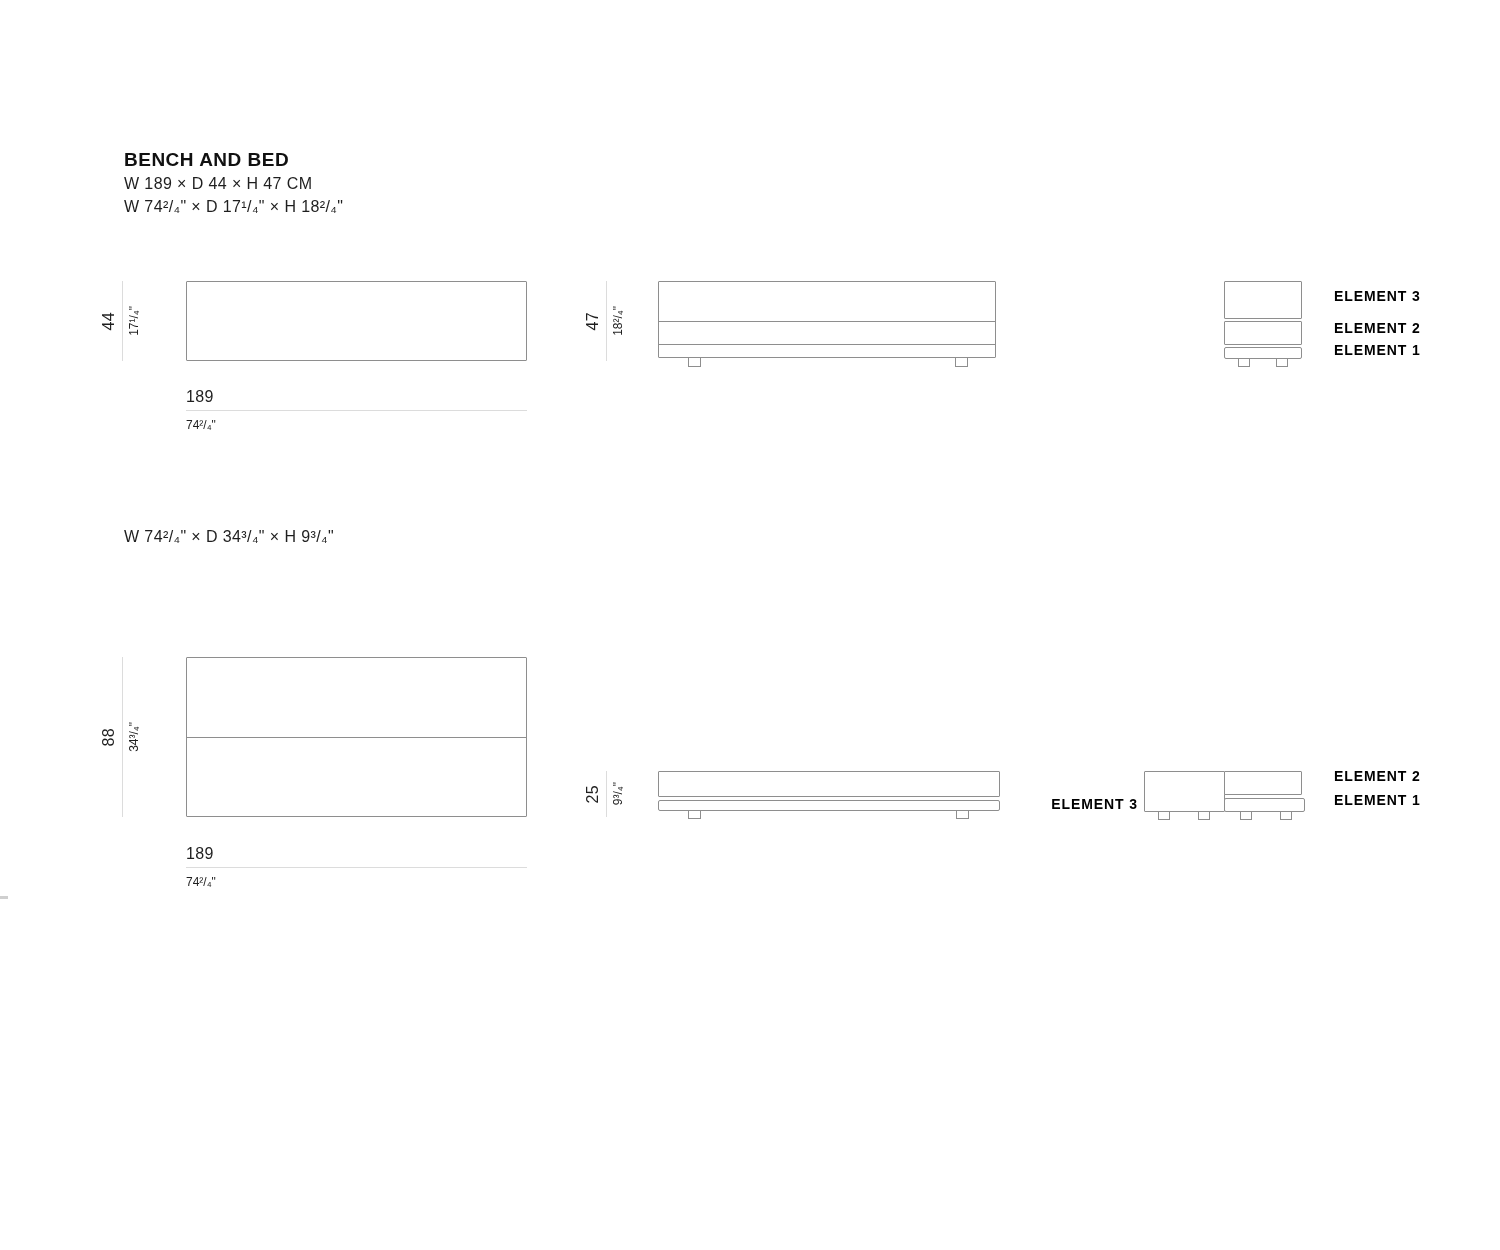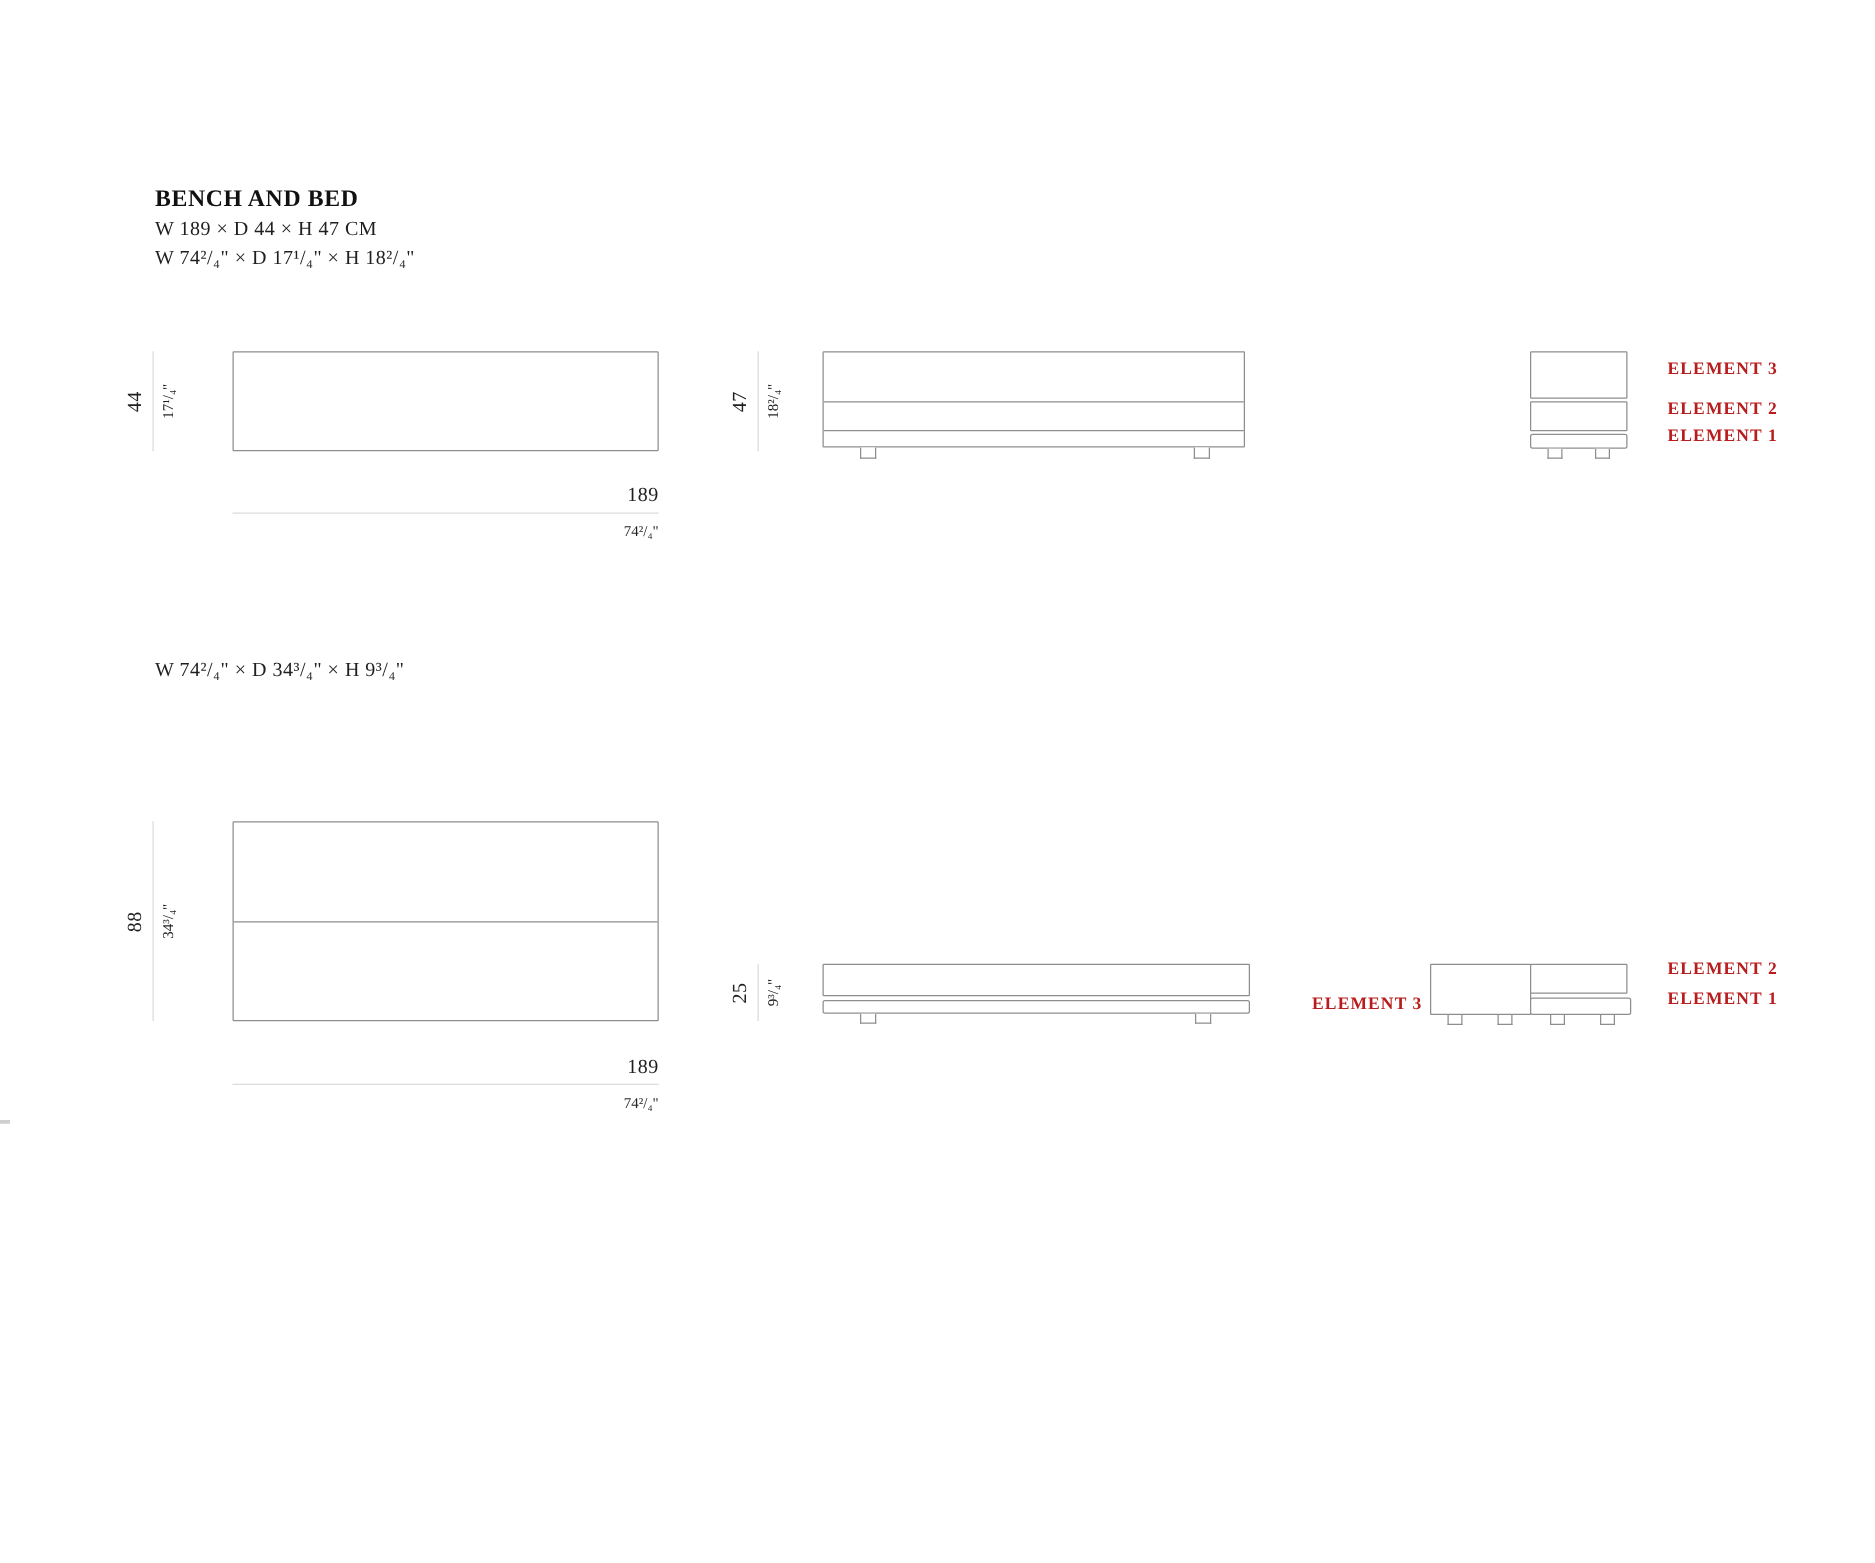--- a/index.html
+++ b/index.html
@@ -1,40 +1,40 @@
 <!DOCTYPE html>
 <html><head>
 <meta charset="utf-8">
 <style>
   html,body { margin:0; padding:0; background:#ffffff; }
   .canvas {
     position:relative; width:1500px; height:926px; background:#ffffff;
-    font-family:Liberation Serif, serif; color:#1a1a1a; overflow:hidden;
+    font-family:Liberation Sans, sans-serif; color:#1a1a1a; overflow:hidden;
   }
   .hdr { position:absolute; left:124px; width:520px; }
   .hdr-title { font-size:19px; font-weight:bold; letter-spacing:0.5px; color:#111; line-height:24px; }
   .hdr-dim  { font-size:16px; letter-spacing:0.4px; color:#1f1f1f; line-height:22px; margin-top:1px; }
 
   .box { position:absolute; border:1px solid #8e8e8e; background:#fff; box-sizing:border-box; border-radius:1px; }
   .strip { border-radius:2px; }
   .inner-hline { position:absolute; left:0; right:0; height:1px; background:#8e8e8e; }
   .foot { position:absolute; border:1px solid #8e8e8e; border-top:none; background:#fff; box-sizing:border-box; }
 
   .dimv { position:absolute; display:flex; flex-direction:row; align-items:center; gap:4px; }
   .vtext { writing-mode:vertical-rl; transform:rotate(180deg); white-space:nowrap; }
   .cm-v { font-size:16px; color:#1f1f1f; letter-spacing:0.4px; }
   .in-v { font-size:12px; color:#1f1f1f; }
   .vline { width:1px; align-self:stretch; background:#dcdcdc; }
 
-  .dimh { position:absolute; display:flex; flex-direction:column; align-items:flex-end; }
+  .dimh { position:absolute; display:flex; flex-direction:column; align-items:flex-start; }
   .cm-h { font-size:16px; color:#1f1f1f; letter-spacing:0.4px; line-height:18px; margin-bottom:4px; }
   .hline { height:1px; width:100%; background:#dcdcdc; }
   .in-h { font-size:12px; color:#1f1f1f; line-height:14px; margin-top:7px; }
 
-  .el-label { position:absolute; font-size:14px; font-weight:700; letter-spacing:0.9px; color:#b91c1c; white-space:nowrap; }
+  .el-label { position:absolute; font-size:14px; font-weight:700; letter-spacing:0.9px; color:#000000; white-space:nowrap; }
   .el-label.right-align { text-align:right; }
   .stray { position:absolute; background:#cfcfcf; }
 </style>
 </head>
 <body>
 
 <div class="canvas">
 
   <div class="hdr" style="top:148px;">
     <div class="hdr-title">BENCH AND BED</div>

